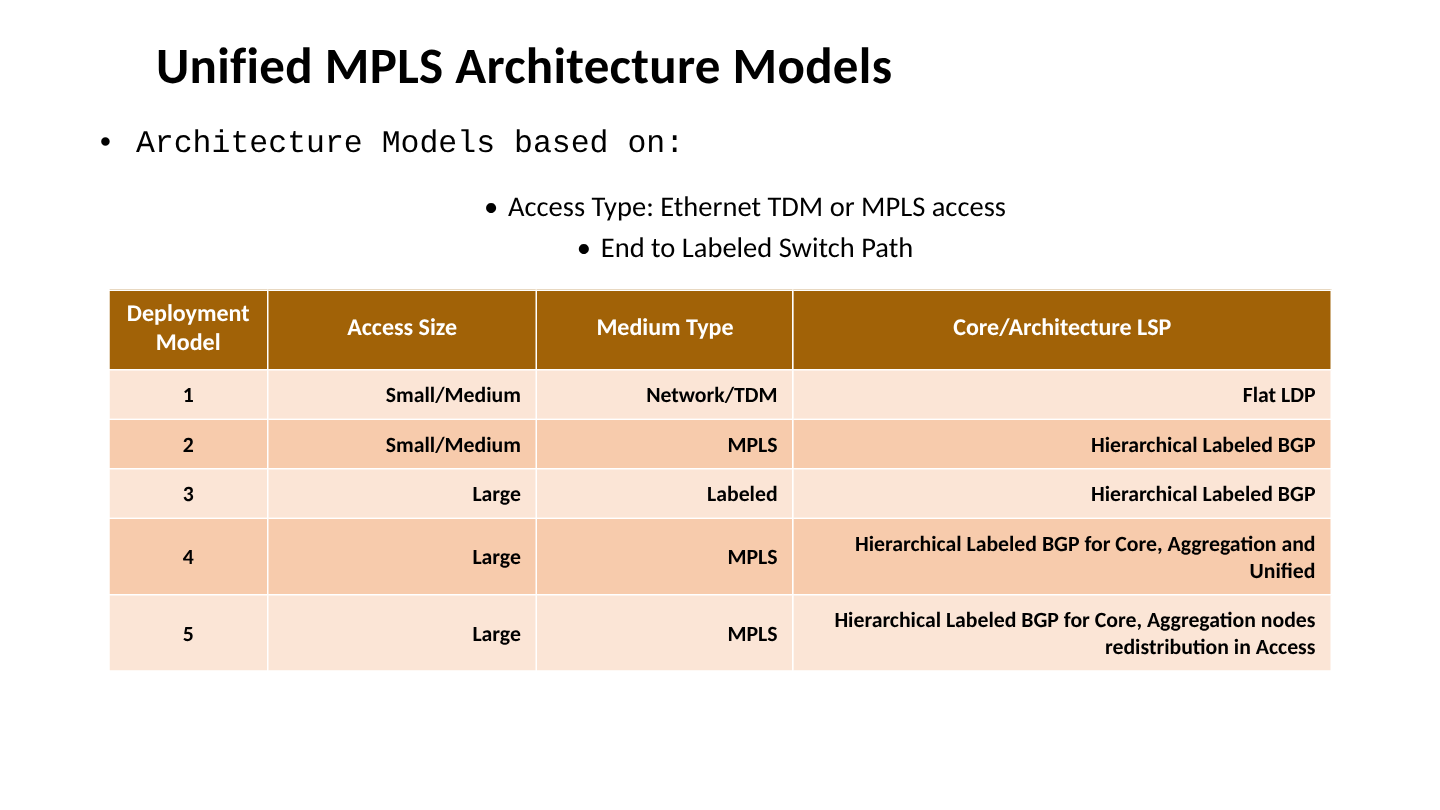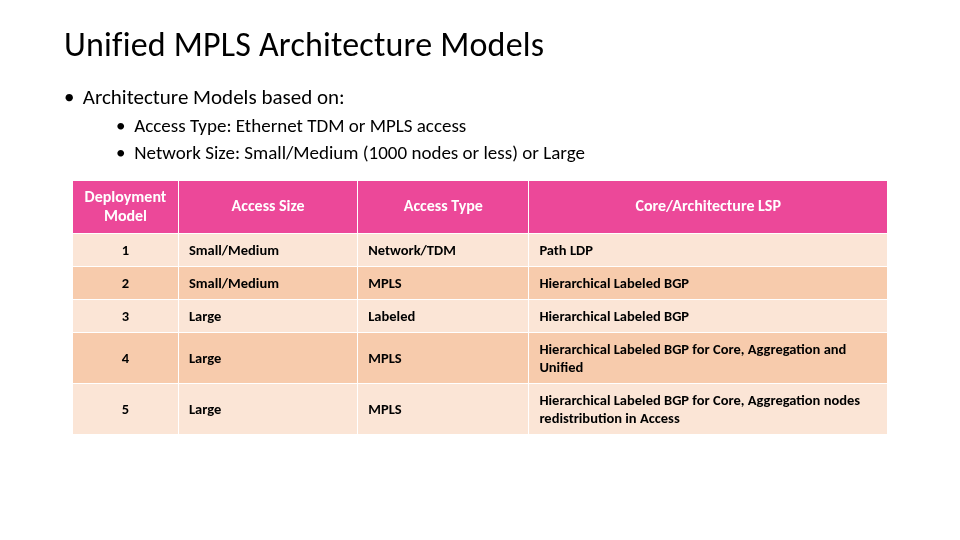--- a/index.html
+++ b/index.html
@@ -1,26 +1,26 @@
 <!DOCTYPE html>
 <html><head>
 <meta charset="utf-8">
 <style>
   * { box-sizing: border-box; margin: 0; padding: 0; }
   html, body { width: 960px; height: 540px; background: #fff; font-family: "Segoe UI", "Calibri", Arial, sans-serif; color: #000; }
   .slide { padding: 24px 64px 0 64px; }
-  .title { font-size: 34px; font-weight: 400; margin-bottom: 18px; letter-spacing: 0.2px; }
+  .title { font-size: 34px; font-weight: 700; margin-bottom: 18px; letter-spacing: 0.2px; margin-left: 40px; }
   .bullets { font-size: 21px; line-height: 1.35; }
-  .b1 { margin-left: 0; margin-bottom: 2px; }
-  .b2 { margin-left: 52px; font-size: 19px; margin-bottom: 1px; }
+  .b1 { margin-left: 0; margin-bottom: 15px; font-family: Liberation Mono, monospace; }
+  .b2 { margin-left: 31px; font-size: 19px; margin-bottom: 1px; text-align: center; }
   .dot { display: inline-block; width: 14px; }
   .tablewrap { margin: 14px 8px 0 8px; }
   table { border-collapse: collapse; width: 100%; table-layout: fixed; }
-  th { background: #ec4899; color: #fff; font-weight: 700; font-size: 16px; padding: 6px 8px 8px 8px; text-align: center; vertical-align: middle; border: 1px solid #fff; }
-  td { font-size: 14.5px; padding: 7px 10px; border: 1px solid #fff; vertical-align: middle; font-weight: 600; }
+  th { background: #a16207; color: #fff; font-weight: 700; font-size: 16px; padding: 6px 8px 8px 8px; text-align: center; vertical-align: middle; border: 1px solid #fff; }
+  td { font-size: 14.5px; padding: 7px 10px; border: 1px solid #fff; vertical-align: middle; font-weight: 600; text-align: right; }
   tr.light td { background: #fbe5d6; }
   tr.dark  td { background: #f7cbac; }
   td.center { text-align: center; }
   col.c1 { width: 13%; }
   col.c2 { width: 22%; }
   col.c3 { width: 21%; }
   col.c4 { width: 44%; }
 </style>
 </head>
 <body>
@@ -33,46 +33,46 @@
     <div class="b1">
       <span class="dot">•</span>
       <span>Architecture Models based on:</span>
     </div>
     <div class="b2">
       <span class="dot">•</span>
       <span>Access Type: Ethernet TDM or MPLS access</span>
     </div>
     <div class="b2">
       <span class="dot">•</span>
-      <span>Network Size: Small/Medium (1000 nodes or less) or Large</span>
+      <span>End to Labeled Switch Path</span>
     </div>
   </div>
 
   <div class="tablewrap">
     <table>
       <colgroup>
         <col class="c1">
           <col class="c2">
           <col class="c3">
           <col class="c4">
       </colgroup>
       <thead>
         <tr>
           <th>Deployment Model</th>
           <th>Access Size</th>
-          <th>Access Type</th>
+          <th>Medium Type</th>
           <th>Core/Architecture LSP</th>
         </tr>
       </thead>
       <tbody>
         <tr class="light">
           <td class="center">1</td>
           <td>Small/Medium</td>
           <td>Network/TDM</td>
-          <td>Path LDP</td>
+          <td>Flat LDP</td>
         </tr>
         <tr class="dark">
           <td class="center">2</td>
           <td>Small/Medium</td>
           <td>MPLS</td>
           <td>Hierarchical Labeled BGP</td>
         </tr>
         <tr class="light">
           <td class="center">3</td>
           <td>Large</td>

